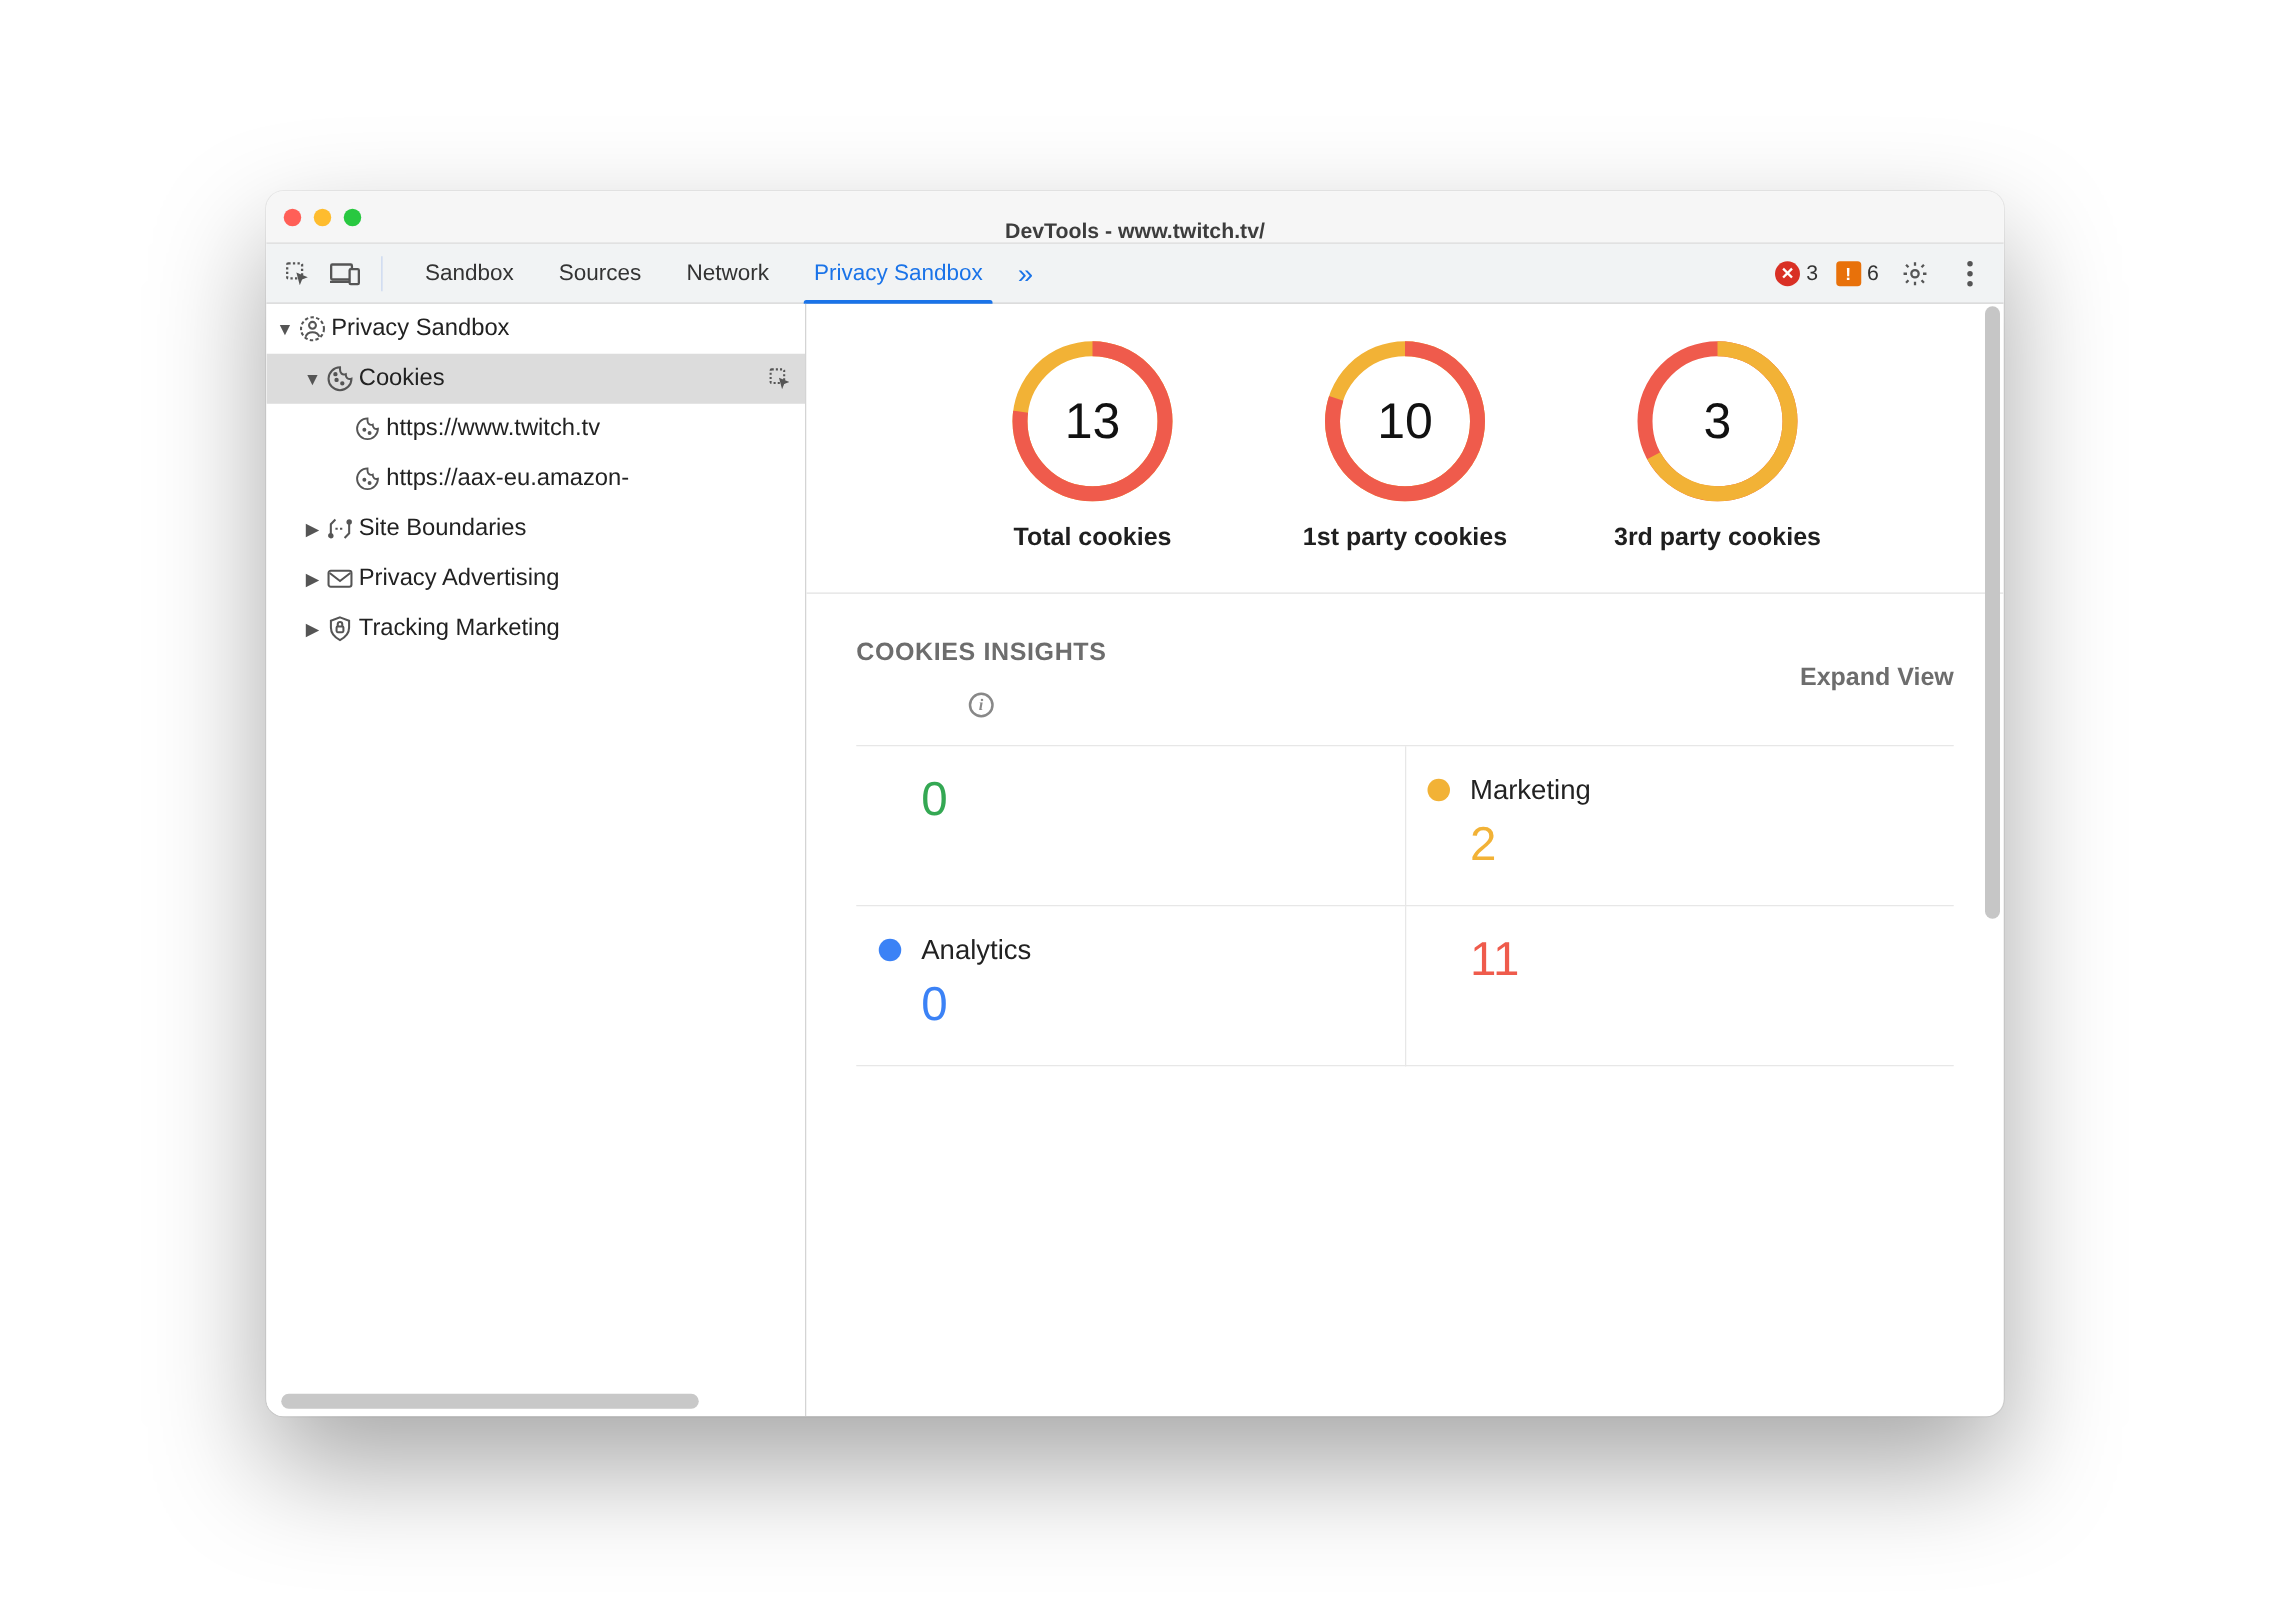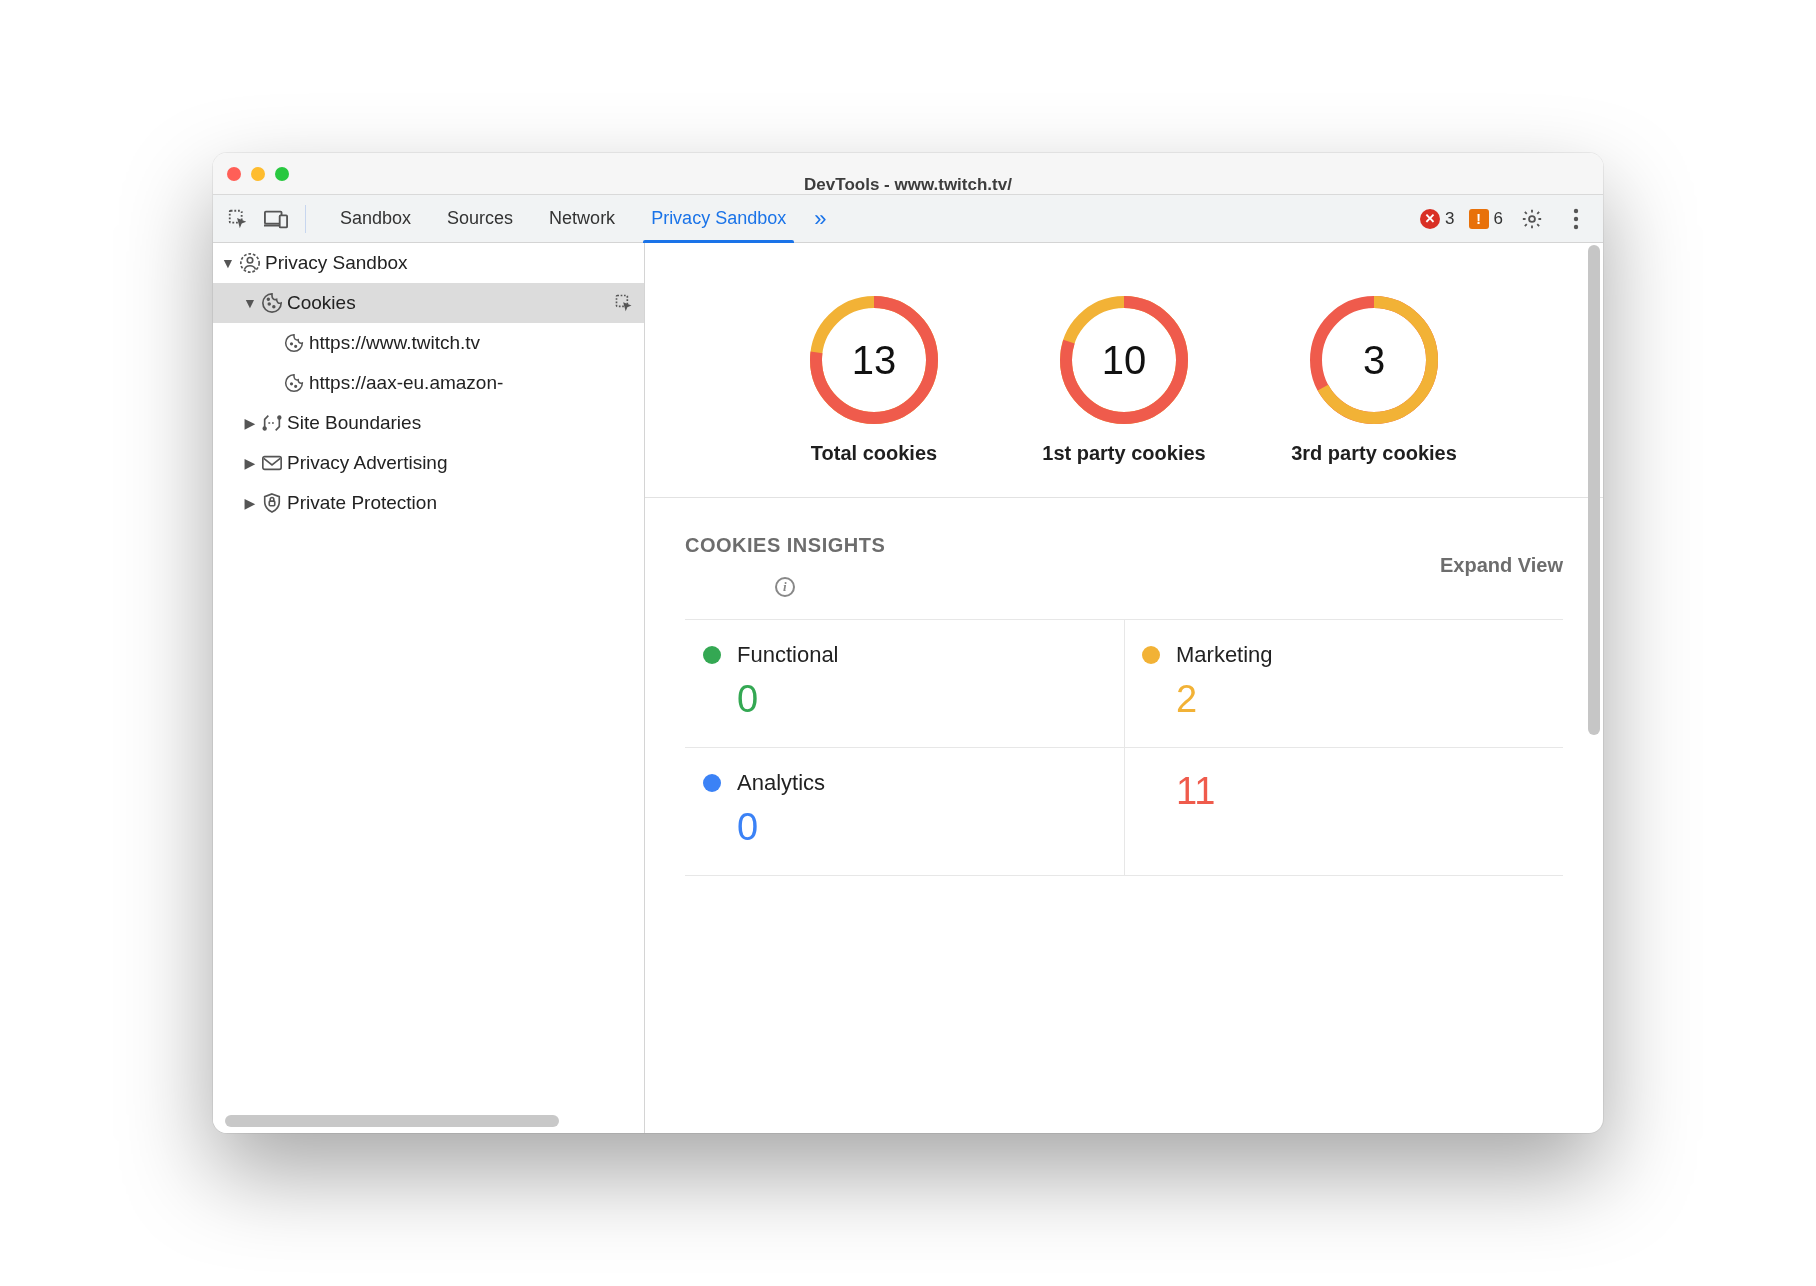--- a/index.html
+++ b/index.html
@@ -56,21 +56,21 @@
   width: 432px; border-right:1px solid #d4d4d4; background:#fff;
   overflow:hidden; font-size:19px; color:#222;
 }
 .tree-row { display:flex; align-items:center; height:40px; cursor:pointer; white-space:nowrap; }
 .tree-row.selected { background:#dcdcdc; }
 .caret { width:18px; display:flex; justify-content:center; color:#555; font-size:14px; }
 .tree-icon { width:26px; display:flex; justify-content:center; color:#555; }
 .tree-label { margin-left:2px; }
 .trail-icon { margin-left:auto; margin-right:10px; color:#555; }
 
-.main { flex:1; display:flex; flex-direction:column; overflow:hidden; position:relative;margin-top:23px; }
+.main { flex:1; display:flex; flex-direction:column; overflow:hidden; position:relative; }
 .rings { display:flex; gap:60px; justify-content:center; padding:28px 0 30px; border-bottom:1px solid #e2e2e2; }
 .ring-card { display:flex; flex-direction:column; align-items:center; width:190px; }
 .ring { position:relative; width:132px; height:132px; }
 .ring svg { transform: rotate(-90deg); }
 .ring .val { position:absolute; inset:0; display:flex; align-items:center; justify-content:center; font-size:40px; font-weight:400; color:#111; }
 .ring-label { margin-top:14px; text-align:center; font-size:20px; font-weight:600; color:#1f1f1f; line-height:1.35; }
 
 .insights { padding: 36px 40px 0; }
 .insights-header { display:flex; align-items:center; justify-content:space-between; margin-bottom:22px; }
 .insights-title { font-size:20px; letter-spacing:.5px; font-weight:700; color:#6d6d6d; display:flex; align-items:center; gap:20px;flex-direction:column; }
@@ -247,21 +247,21 @@
 
       <div class="tree-row" style="padding-left:28px">
         <span class="caret">▶</span>
         <span class="tree-icon">
           <svg width="20" height="22" viewBox="0 0 22 24" fill="none" stroke="#555" stroke-width="1.8">
               <path d="M11 2l8 3v6c0 6-4 9-8 11-4-2-8-5-8-11V5l8-3z"></path>
               <rect x="8" y="10" width="6" height="5" rx="1"></rect>
               <path d="M9 10V8a2 2 0 0 1 4 0v2"></path>
             </svg>
         </span>
-        <span class="tree-label">Private Protection</span>
+        <span class="tree-label">Tracking Marketing</span>
       </div>
 
       <div class="hscroll">
           <div class="thumb"></div>
         </div>
     </div>
 
     <div class="main">
       <div class="rings" id="rings">
           <div class="ring-card">
@@ -300,24 +300,20 @@
       <div class="insights">
         <div class="insights-header">
           <div class="insights-title">
             <span>COOKIES INSIGHTS</span>
             <span class="info-icon">i</span>
           </div>
           <div class="expand">Expand View</div>
         </div>
         <div class="grid" id="insights-grid">
             <div class="cell">
-    <div class="cell-head">
-      <span class="dot" style="background:#34a853"></span>
-      <span class="cell-label">Functional</span>
-    </div>
     <div class="cell-val" style="color:#34a853">0</div>
             </div>
             <div class="cell">
     <div class="cell-head">
       <span class="dot" style="background:#f2b236"></span>
       <span class="cell-label">Marketing</span>
     </div>
     <div class="cell-val" style="color:#f2b236">2</div>
             </div>
             <div class="cell">

